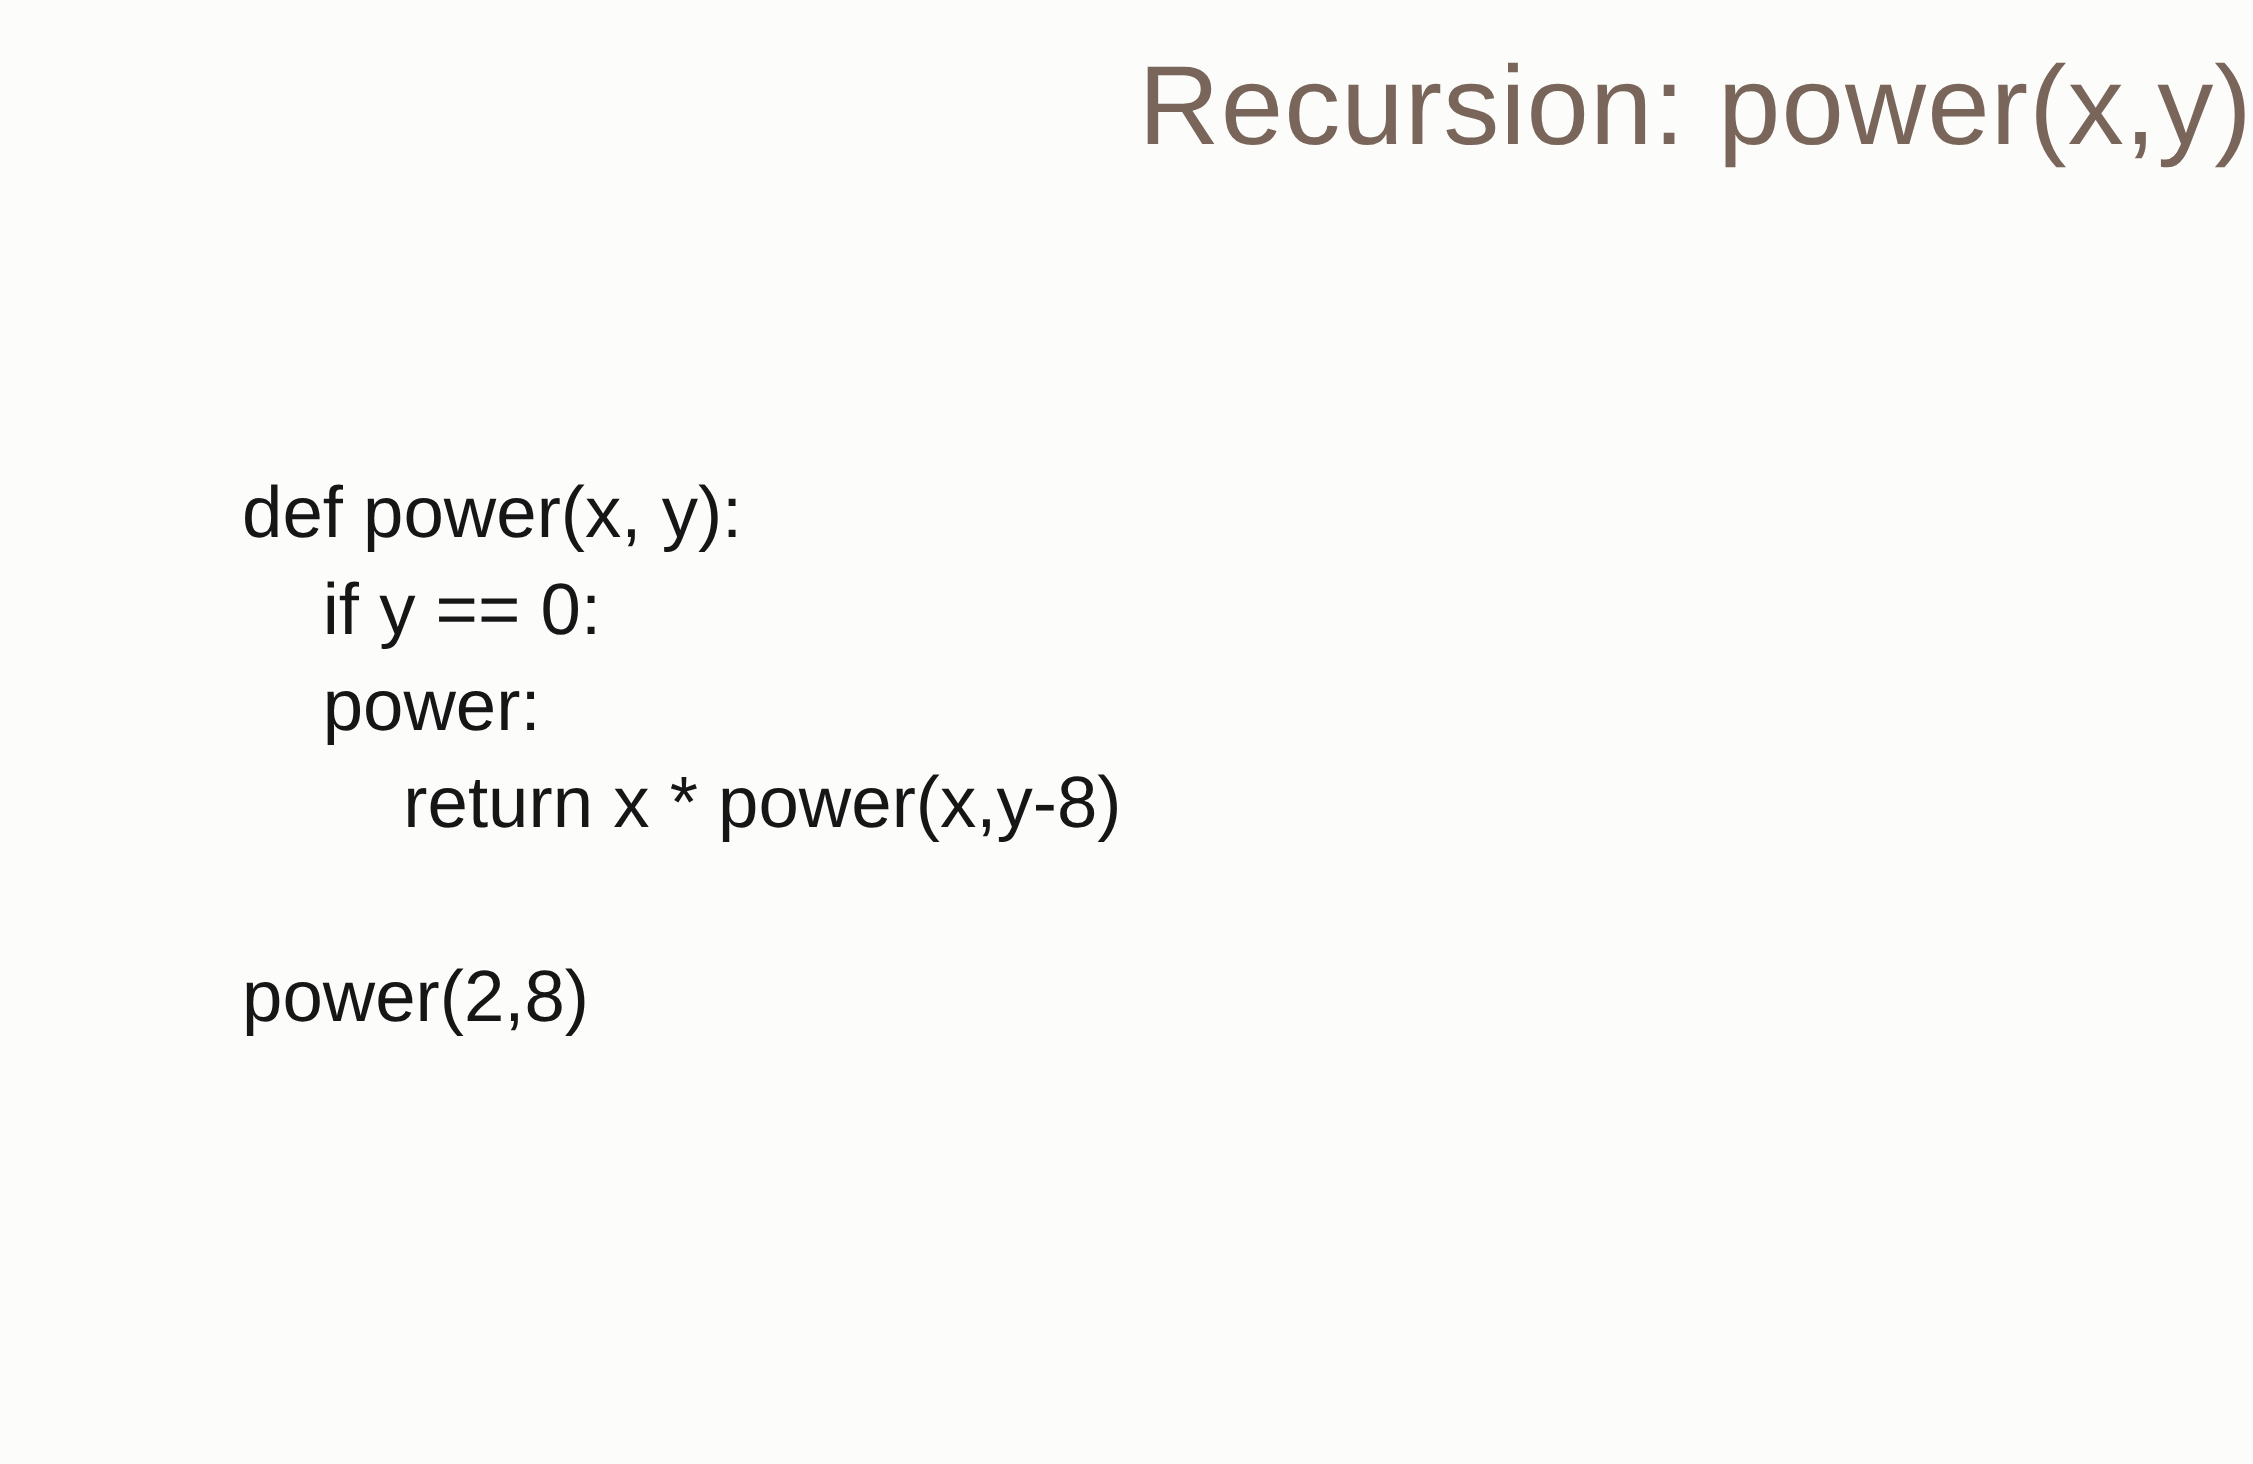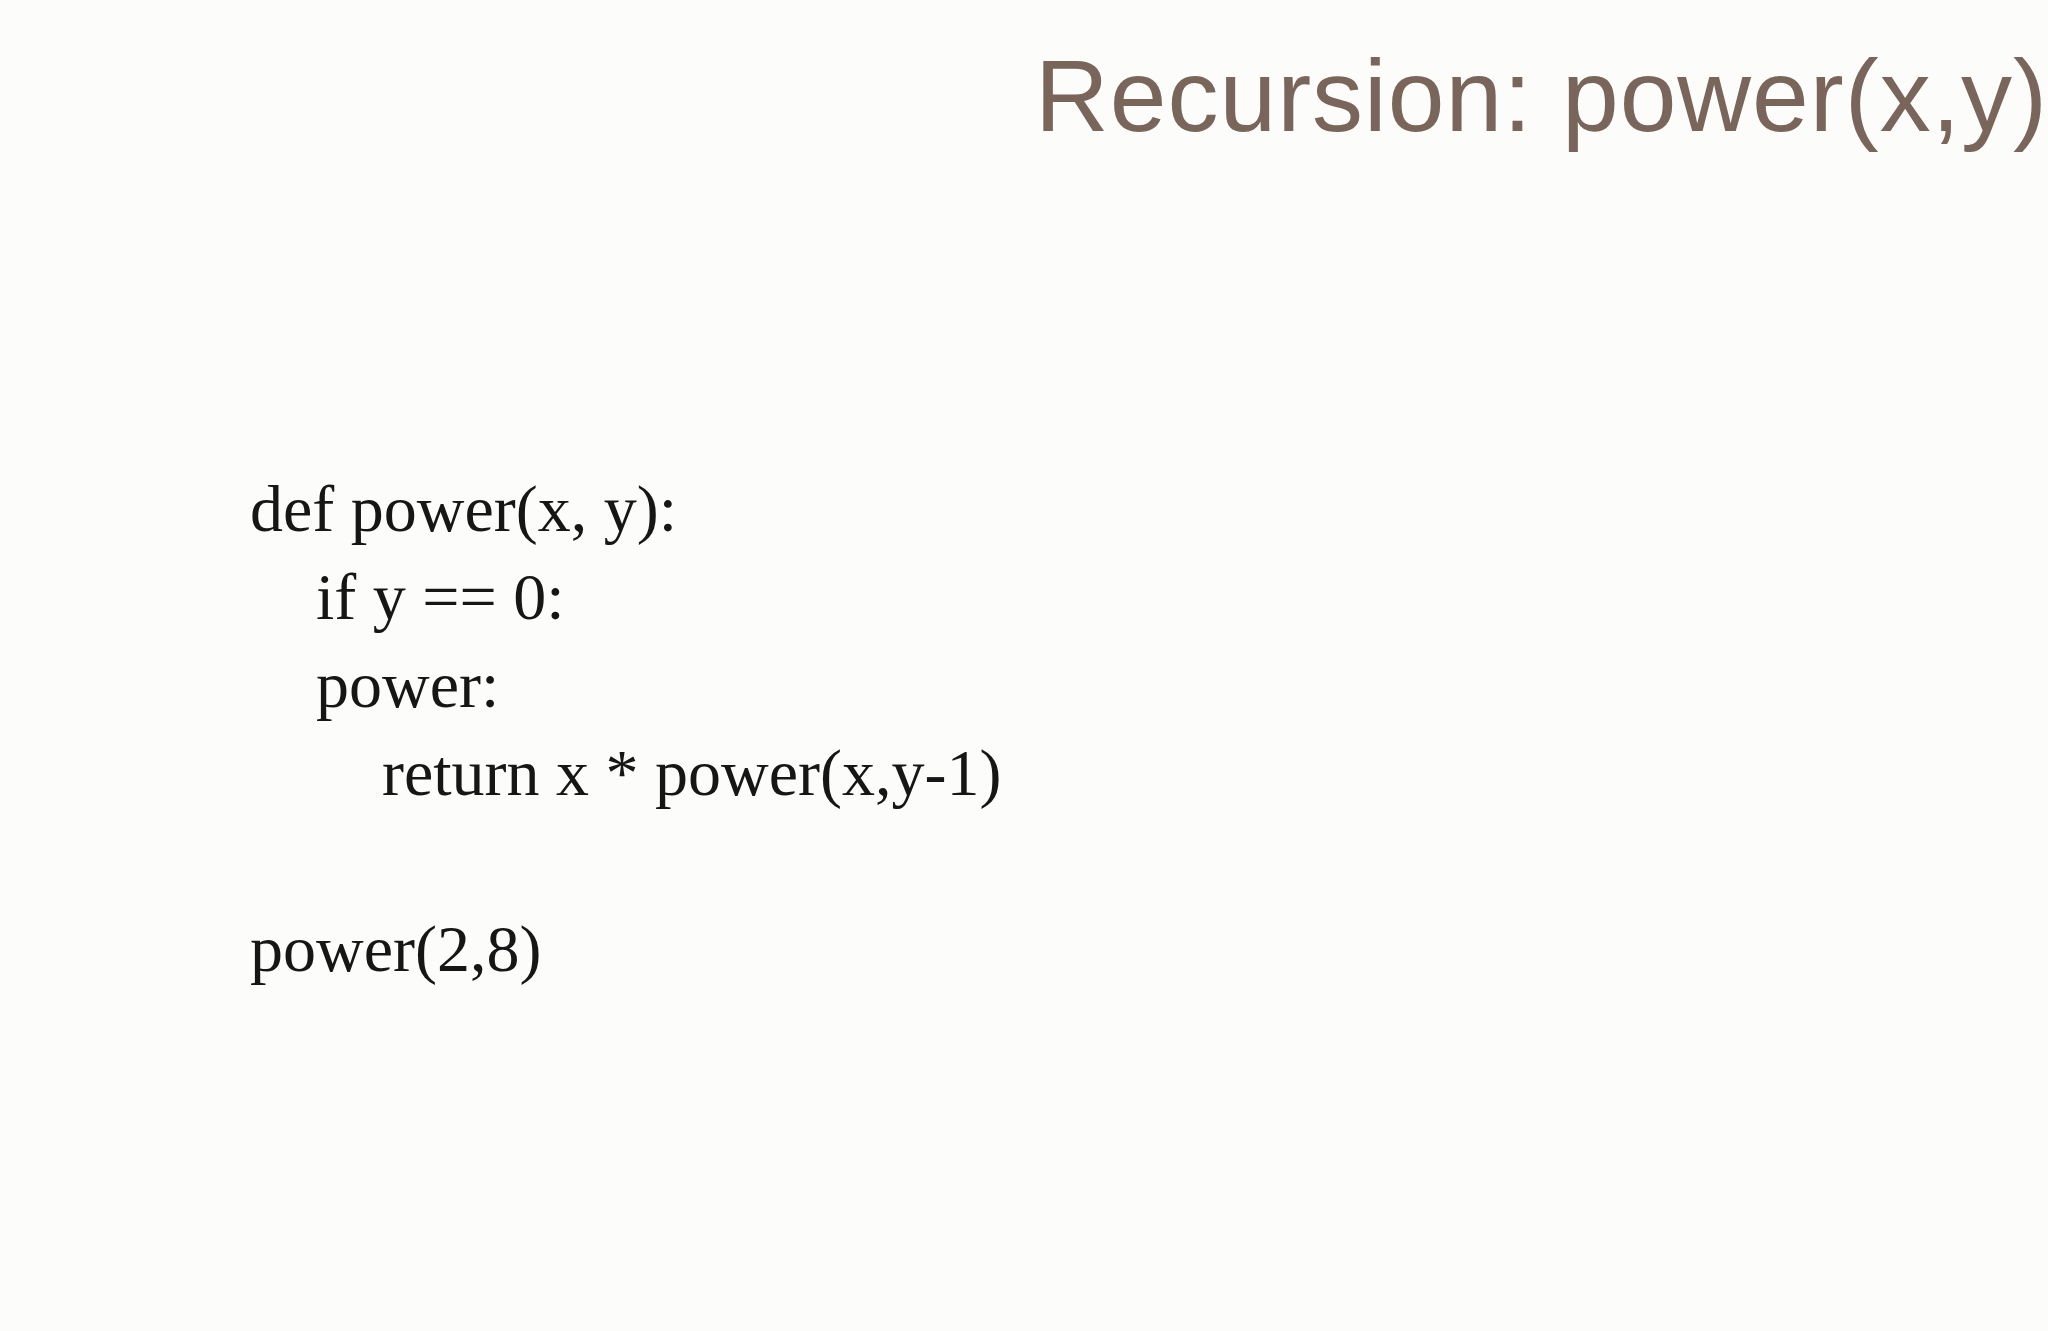--- a/index.html
+++ b/index.html
@@ -27,43 +27,42 @@
     font-family: "Liberation Sans", sans-serif;
     font-size: 102px;
     line-height: 1.1;
     font-weight: 400;
     color: #7a655a;
     letter-spacing: 1px;
     white-space: nowrap;
   }
   .code-block {
     position: absolute;
-    top: 465px;
+    top: 421px;
     left: 220px;
-    font-family: Liberation Serif, serif;
+    font-family: Liberation Sans, sans-serif;
     font-size: 66px;
     line-height: 88px;
     color: #161616;
     font-weight: 400;
-    margin-left: 30px;
   }
   .code-line {
     white-space: pre;
     height: 88px;
   }
 </style>
 </head>
 <body style="background: rgb(252, 252, 251);">
 
 <div class="slide">
 
   <div class="slide-title" style="color: rgb(122, 101, 90);">Recursion: power(x,y)</div>
 
   <div class="code-block" style="color: rgb(22, 22, 22);">
     <div class="code-line">def power(x, y):</div>
     <div class="code-line">    if y == 0:</div>
     <div class="code-line">    power:</div>
-    <div class="code-line">        return x * power(x,y-1)</div>
+    <div class="code-line">        return x * power(x,y-8)</div>
     <div class="code-line"></div>
     <div class="code-line">power(2,8)</div>
   </div>
 
 </div>
 
 </body></html>

